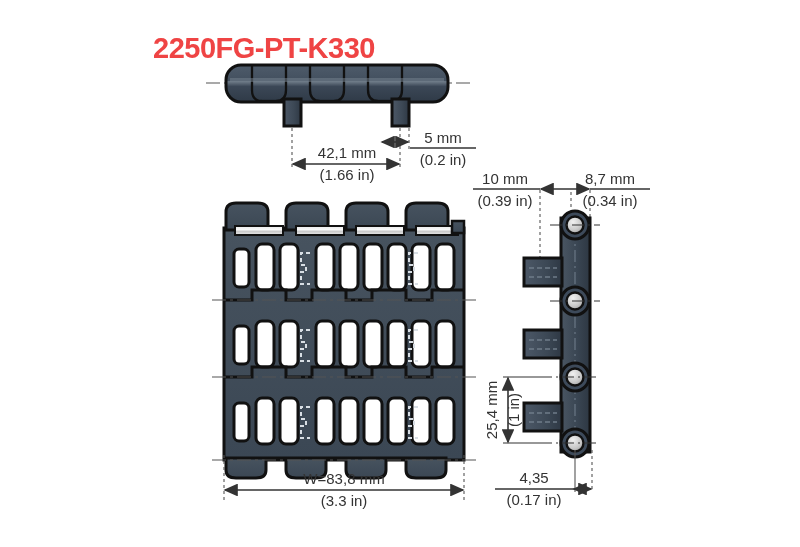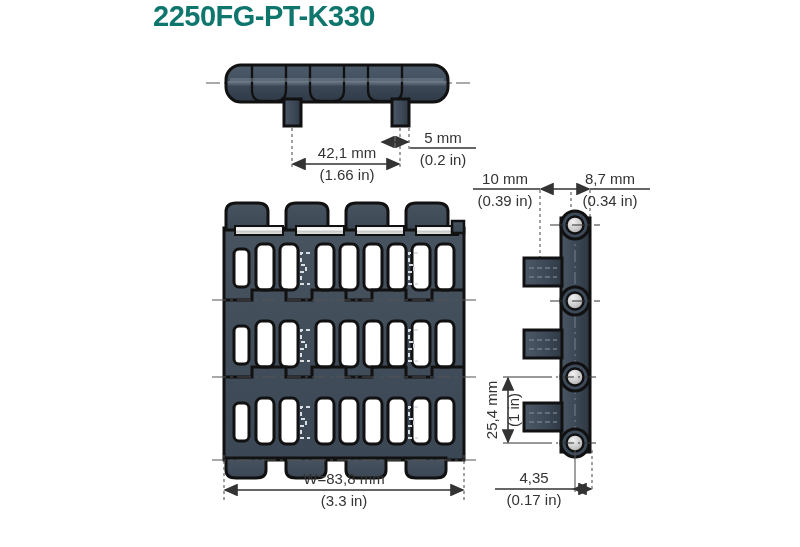--- a/index.html
+++ b/index.html
@@ -1,21 +1,21 @@
 <!DOCTYPE html>
 <html><head>
 <meta charset="utf-8">
 <style>
   html,body{margin:0;padding:0;background:#ffffff;}
   body{width:800px;height:547px;overflow:hidden;
        font-family:"Liberation Sans",sans-serif;color:#2b2b2b;}
   #stage{position:relative;width:800px;height:547px;background:#fff;}
   #title{
-    position:absolute;left:0;top:0;width:664px;text-align:center;
-    font-size:29px;font-weight:bold;letter-spacing:-0.5px;color:#0f766e;
+    position:absolute;left:0;top:32px;width:664px;text-align:center;
+    font-size:29px;font-weight:bold;letter-spacing:-0.5px;color:#ef4444;
   }
   #title-inner{display:inline-block;transform:translateX(-68px);}
   svg{position:absolute;left:0;top:0;width:800px;height:547px;}
   .dimtxt{font-family:"Liberation Sans",sans-serif;font-size:15px;fill:#333;}
 </style>
 </head>
 <body>
 
 <div id="stage">
 

